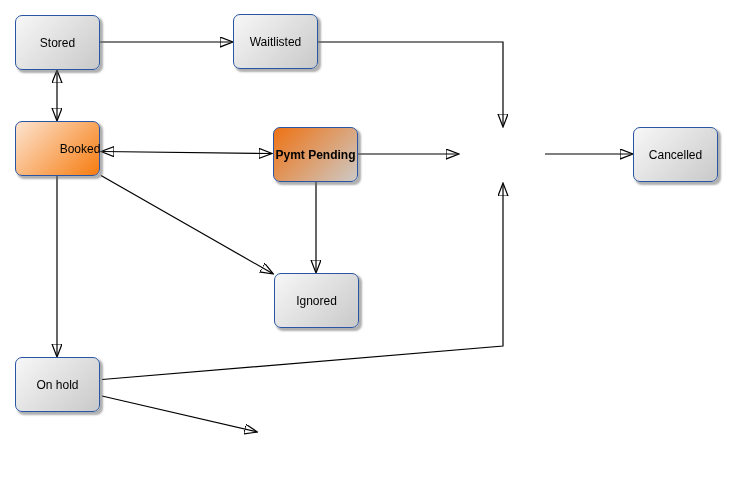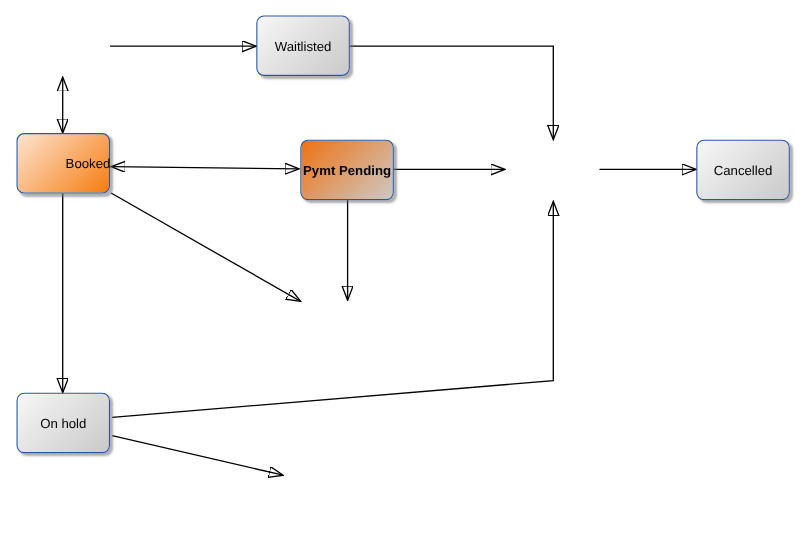--- a/index.html
+++ b/index.html
@@ -59,29 +59,35 @@
     <path d="M358,154 H458" marker-end="url(#mEnd)"></path>
     <path d="M545,154 H632" marker-end="url(#mEnd)"></path>
     <path d="M318,42 H503 V126" marker-end="url(#mEnd)"></path>
     <path d="M316,182 V272" marker-end="url(#mEnd)"></path>
     <path d="M101,175.5 L272.5,273.5" marker-end="url(#mEnd)"></path>
     <path d="M57,176 V356" marker-end="url(#mEnd)"></path>
     <path d="M102,379.5 L503,346 V184" marker-end="url(#mEnd)"></path>
     <path d="M102,396 L256.5,431.8" marker-end="url(#mEnd)"></path>
   </svg>
 
+  <div class="node gray" style="left:15px;top:15px">
+    <span class="node-label">Stored</span>
+  </div>
   <div class="node gray" style="left:233px;top:14px">
     <span class="node-label">Waitlisted</span>
   </div>
   <div class="node orange" style="left:15px;top:121px">
     <span class="node-label">Booked</span>
   </div>
   <div class="node orange-fade" style="left:273px;top:127px">
     <span class="node-label">Pymt Pending</span>
   </div>
   <div class="node gray" style="left:633px;top:127px">
     <span class="node-label">Cancelled</span>
   </div>
+  <div class="node gray" style="left:274px;top:273px">
+    <span class="node-label">Ignored</span>
+  </div>
   <div class="node gray" style="left:15px;top:357px">
     <span class="node-label">On hold</span>
   </div>
 
 </div>
 
 </body></html>

